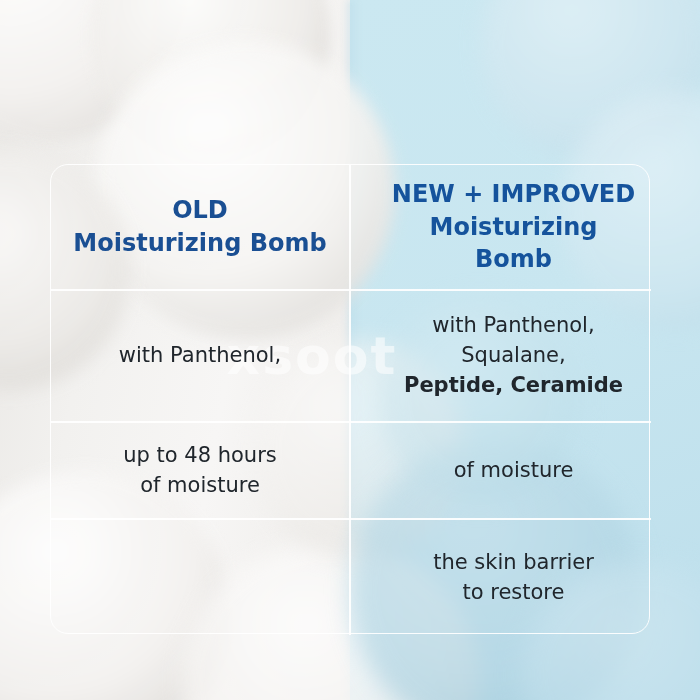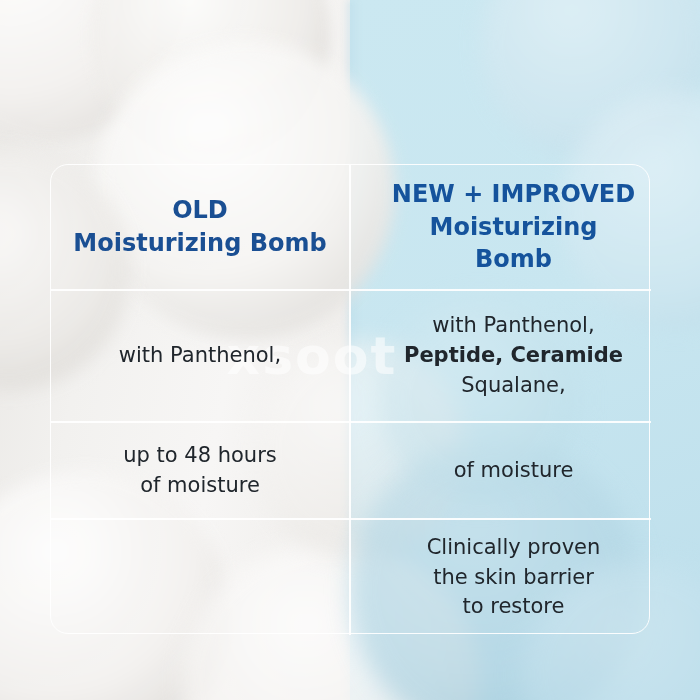--- a/index.html
+++ b/index.html
@@ -218,42 +218,41 @@
     </div>
 
     <div class="cell col-left row-1">
       <div class="body-text">
         <span class="l">with Panthenol,</span>
       </div>
     </div>
     <div class="cell col-right row-1">
       <div class="body-text">
         <span class="l">with Panthenol,</span>
+        <span class="l">Squalane,</span>
         <span class="l"><b>Peptide, Ceramide</b></span>
-        <span class="l">Squalane,</span>
       </div>
     </div>
 
     <div class="cell col-left row-2">
       <div class="body-text">
         <span class="l"><span>up to </span><span>48 hours</span></span>
         <span class="l">of moisture</span>
       </div>
     </div>
     <div class="cell col-right row-2">
       <div class="body-text">
         <span class="l">of moisture</span>
       </div>
     </div>
 
     <div class="cell col-left row-3">
       <div class="body-text"></div>
     </div>
     <div class="cell col-right row-3">
       <div class="body-text">
-        <span class="l">Clinically proven</span>
         <span class="l">the skin barrier</span>
         <span class="l">to restore</span>
       </div>
     </div>
 
   </div>
 </div>
 
 </body></html>

